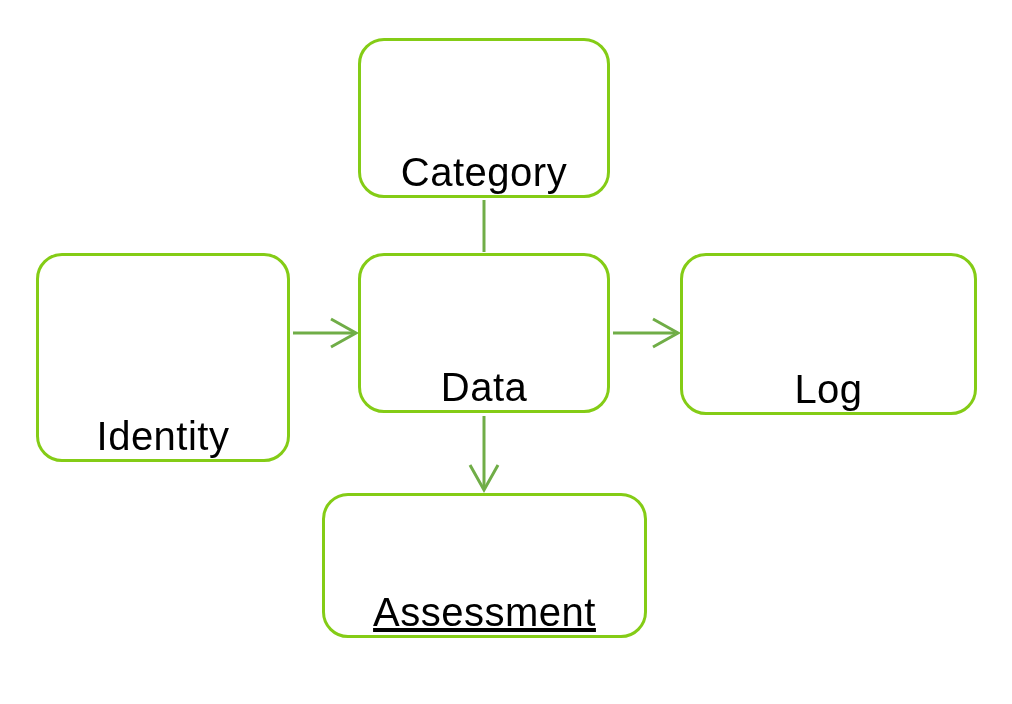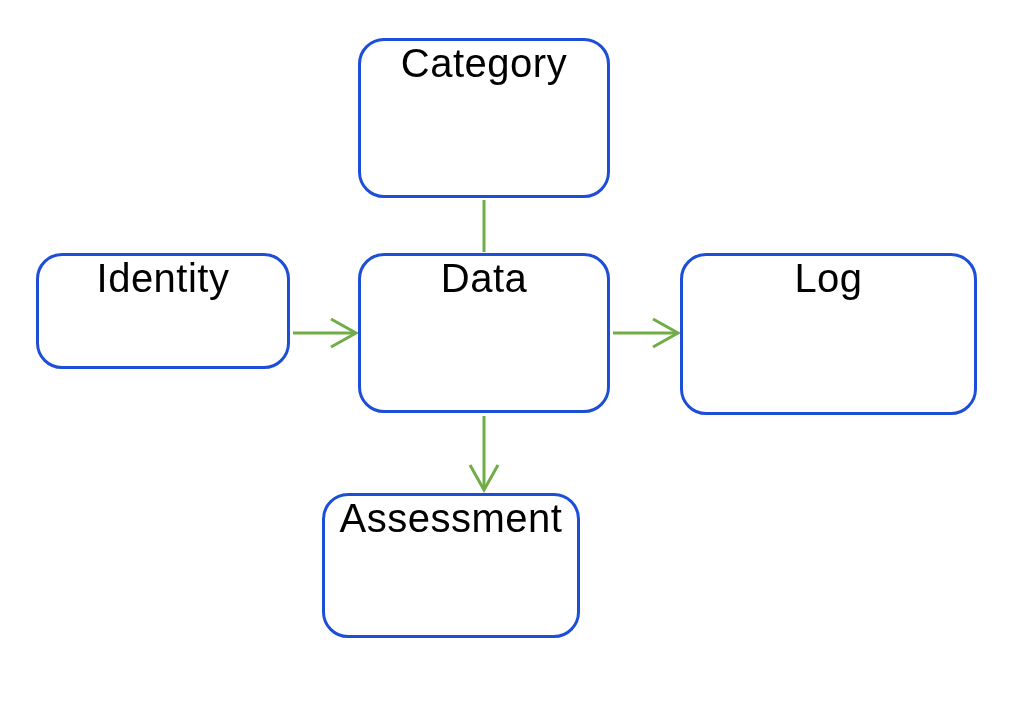--- a/index.html
+++ b/index.html
@@ -18,35 +18,35 @@
   .edges-layer {
     position: absolute;
     top: 0;
     left: 0;
     width: 1012px;
     height: 704px;
   }
   .node {
     position: absolute;
     box-sizing: border-box;
-    border: 3px solid #1d4ed8;
+    border: 3px solid #84cc16;
     border-radius: 26px;
     background: #ffffff;
     display: flex;
-    align-items: flex-start;
+    align-items: flex-end;
     justify-content: center;
     font-size: 40px;
     color: #000000;
     letter-spacing: 0.5px;
   }
   .node-category   { left: 358px; top: 38px;  width: 252px; height: 160px; }
-  .node-identity   { left: 36px;  top: 253px; width: 254px; height: 116px; }
+  .node-identity   { left: 36px;  top: 253px; width: 254px; height: 209px; }
   .node-data       { left: 358px; top: 253px; width: 252px; height: 160px; }
   .node-log        { left: 680px; top: 253px; width: 297px; height: 162px; }
-  .node-assessment { left: 322px; top: 493px; width: 258px; height: 145px; }
+  .node-assessment { left: 322px; top: 493px; width: 325px; height: 145px; text-decoration: underline; }
 </style>
 </head>
 <body>
 
 <div class="canvas">
 
   <svg class="edges-layer" width="1012" height="704" viewBox="0 0 1012 704" xmlns="http://www.w3.org/2000/svg" aria-hidden="true">
 
     <g stroke="#70AD47" stroke-width="3" fill="none" stroke-linecap="butt">
       <line x1="484" y1="200" x2="484" y2="252"></line>

